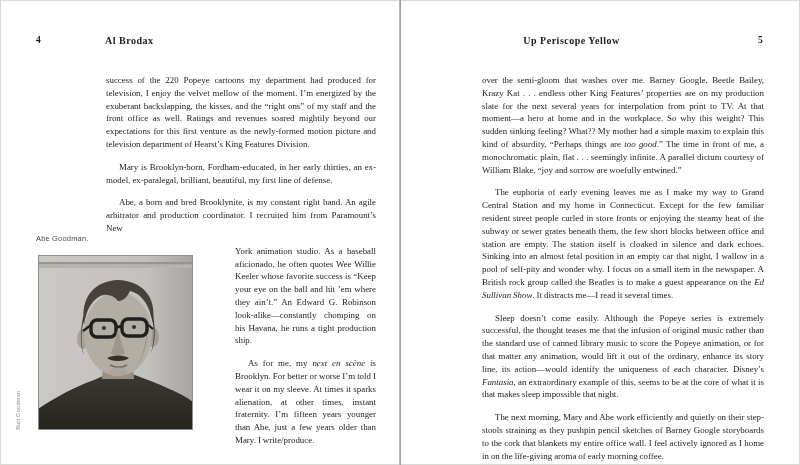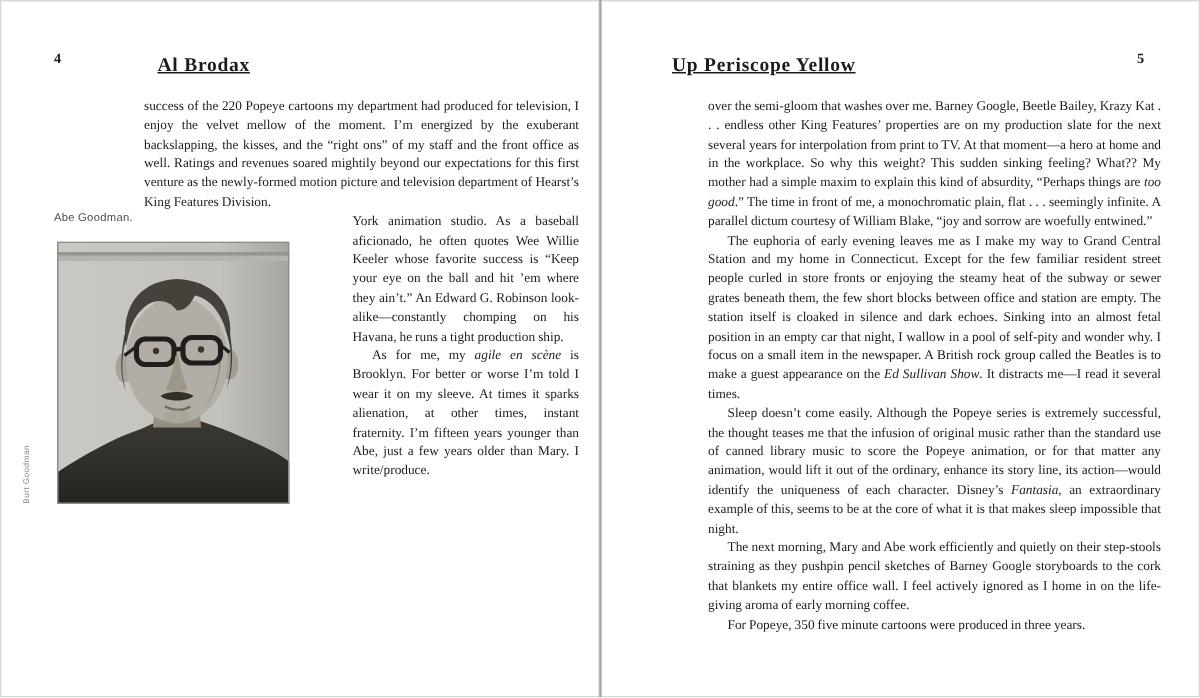--- a/index.html
+++ b/index.html
@@ -5,30 +5,30 @@
   html,body{margin:0;padding:0;}
   body{
     width:800px;height:465px;background:#ffffff;
     font-family:"Liberation Serif","DejaVu Serif",serif;color:#1e1c1a;
   }
   .spread{position:relative;width:800px;height:465px;background:#ffffff;
     box-shadow:inset 0 0 0 1px #d9d9d7;overflow:hidden;}
   .divider{position:absolute;left:399px;top:0;width:2px;height:465px;
     background:linear-gradient(to right,#c3c6c7,#8f9496);}
   .folio{position:absolute;font-weight:bold;font-size:9.5px;letter-spacing:.2px;}
-  .running{position:absolute;font-weight:bold;font-size:13px;letter-spacing:.5px;white-space:nowrap;text-decoration:underline;}
-  .running-right{text-align:left;}
+  .running{position:absolute;font-weight:bold;font-size:10px;letter-spacing:.5px;white-space:nowrap;}
+  .running-right{text-align:center;}
   .body-text{position:absolute;text-align:justify;font-size:8.9px;line-height:12.8px;
     hyphens:auto;-webkit-hyphens:auto;word-spacing:-0.2px;}
-  .body-text p{margin:0;padding:0;}
+  .body-text p{margin:10px;padding:0;}
   .body-text p.indent{text-indent:13px;}
   .left-body{left:96px;top:64px;width:290px;}
   .right-body{left:472px;top:64px;width:302px;}
   em{font-style:italic;}
-  .photo-figure{float:left;width:188px;height:175px;margin:20px 9px 30px -58px;position:relative;}
+  .photo-figure{float:left;width:188px;height:175px;margin:10px 9px 30px -58px;position:relative;}
   .photo-figure svg{display:block;width:155px;height:175px;}
   .photo-caption{position:absolute;left:-2px;top:-22px;
     font-family:"Liberation Sans","DejaVu Sans",sans-serif;font-size:7.5px;
     color:#4c4c4a;letter-spacing:.2px;white-space:nowrap;}
   .photo-credit{position:absolute;left:-13px;bottom:0;
     transform:rotate(-90deg);transform-origin:left bottom;
     font-family:"Liberation Sans","DejaVu Sans",sans-serif;font-size:5.5px;
     color:#88878-;color:#8a8986;letter-spacing:.3px;white-space:nowrap;}
 </style>
 </head>
@@ -37,20 +37,22 @@
 <div class="spread">
 
   <div>
     <span class="folio" style="left:36px;top:35px;">4</span>
     <span class="running" style="left:105px;top:35px;">Al Brodax</span>
 
     <div class="body-text left-body">
       <div>
 
       <p class="para">success of the 220 Popeye cartoons my department had produced for television, I enjoy the velvet mellow of the moment. I’m energized by the exuberant backslapping, the kisses, and the “right ons” of my staff and the front office as well. Ratings and revenues soared mightily beyond our expectations for this first venture as the newly-formed motion picture and television department of Hearst’s King Features Division.</p>
+          <p class="para indent">Mary is Brooklyn-born, Fordham-educated, in her early thirties, an ex-model, ex-paralegal, brilliant, beautiful, my first line of defense.</p>
+          <p class="para indent">Abe, a born and bred Brooklynite, is my constant right hand. An agile arbitrator and production coordinator. I recruited him from Paramount’s New</p>
         </div>
 
       <div class="wrap-zone">
         <figure class="photo-figure">
           <span class="photo-caption">Abe Goodman.</span>
           <svg viewBox="0 0 155 175" role="img">
             <defs>
               <linearGradient id="wall" x1="0" y1="0" x2="1" y2="0">
                 <stop offset="0" stop-color="#c9c8c4"></stop>
                 <stop offset="0.7" stop-color="#c2c1bd"></stop>
@@ -103,21 +105,21 @@
 
             <ellipse cx="80" cy="117" rx="9" ry="4.5" fill="#a8a298" opacity="0.8"></ellipse>
 
             <rect x="0.5" y="0.5" width="154" height="174" fill="none" stroke="#8d8d8b" stroke-width="1"></rect>
           </svg>
           <span class="photo-credit">Burt Goodman</span>
         </figure>
         <div>
 
         <p class="para">York animation studio. As a baseball aficionado, he often quotes Wee Willie Keeler whose favorite success is “Keep your eye on the ball and hit ’em where they ain’t.” An Edward G. Robinson look-alike—constantly chomping on his Havana, he runs a tight production ship.</p>
-            <p class="para indent">As for me, my <em>agile en scène</em> is Brooklyn. For better or worse I’m told I wear it on my sleeve. At times it sparks alienation, at other times, instant fraternity. I’m fifteen years younger than Abe, just a few years older than Mary. I write/produce.</p>
+            <p class="para indent">As for me, my <em>next en scène</em> is Brooklyn. For better or worse I’m told I wear it on my sleeve. At times it sparks alienation, at other times, instant fraternity. I’m fifteen years younger than Abe, just a few years older than Mary. I write/produce.</p>
           </div>
       </div>
     </div>
   </div>
 
   <div class="divider"></div>
 
   <div>
     <span class="running running-right" style="left:448px;top:35px;width:247px;display:inline-block;">Up Periscope Yellow</span>
     <span class="folio" style="left:758px;top:35px;">5</span>

